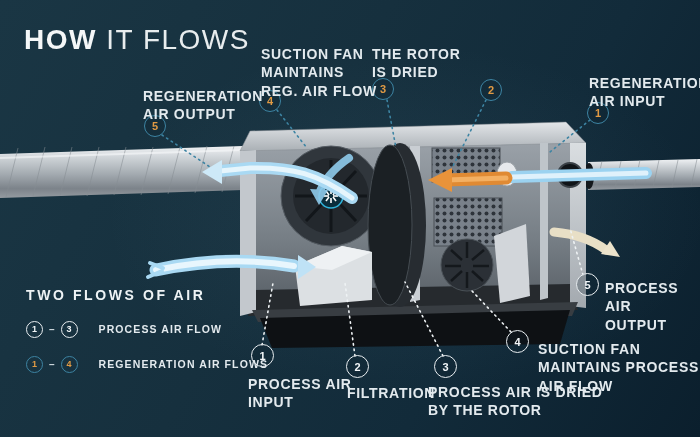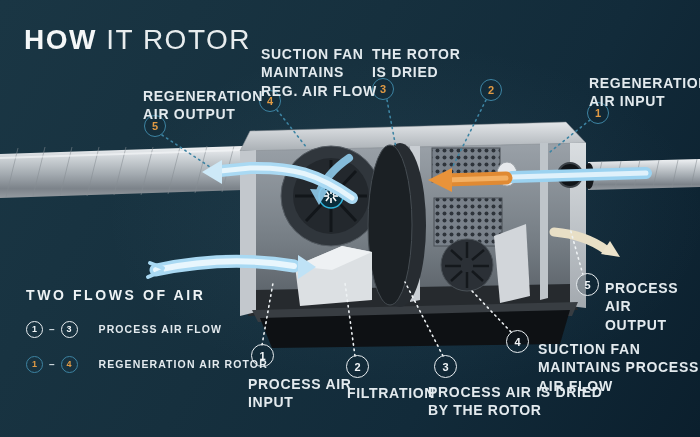--- a/index.html
+++ b/index.html
@@ -210,21 +210,21 @@
         <path d="M355,356 L345,283"></path>
         <path d="M443,356 L405,282"></path>
         <path d="M511,332 L472,291"></path>
         <path d="M583,275 L570,228"></path>
       </g>
     </g>
   </svg>
 
   <div class="title">
     <span class="b">HOW</span>
-    <span class="l">IT ROTOR</span>
+    <span class="l">IT FLOWS</span>
   </div>
 
   <div class="c-num regen" style="left:587px;top:102px">1</div>
   <div class="c-label" style="left:589px;top:74px">REGENERATION
 AIR INPUT</div>
 
   <div class="c-num regen" style="left:480px;top:79px">2</div>
 
   <div class="c-num regen" style="left:372px;top:78px">3</div>
   <div class="c-label" style="left:372px;top:45px">THE ROTOR
@@ -265,17 +265,17 @@
     <div class="legend-row">
       <span class="lg-circle proc">1</span>
       <span class="lg-dash">–</span>
       <span class="lg-circle proc">3</span>
       <span class="lbl">PROCESS AIR FLOW</span>
     </div>
     <div class="legend-row">
       <span class="lg-circle regen">1</span>
       <span class="lg-dash">–</span>
       <span class="lg-circle regen">4</span>
-      <span class="lbl">REGENERATION AIR ROTOR</span>
+      <span class="lbl">REGENERATION AIR FLOWS</span>
     </div>
   </div>
 
 </div>
 
 </body></html>

